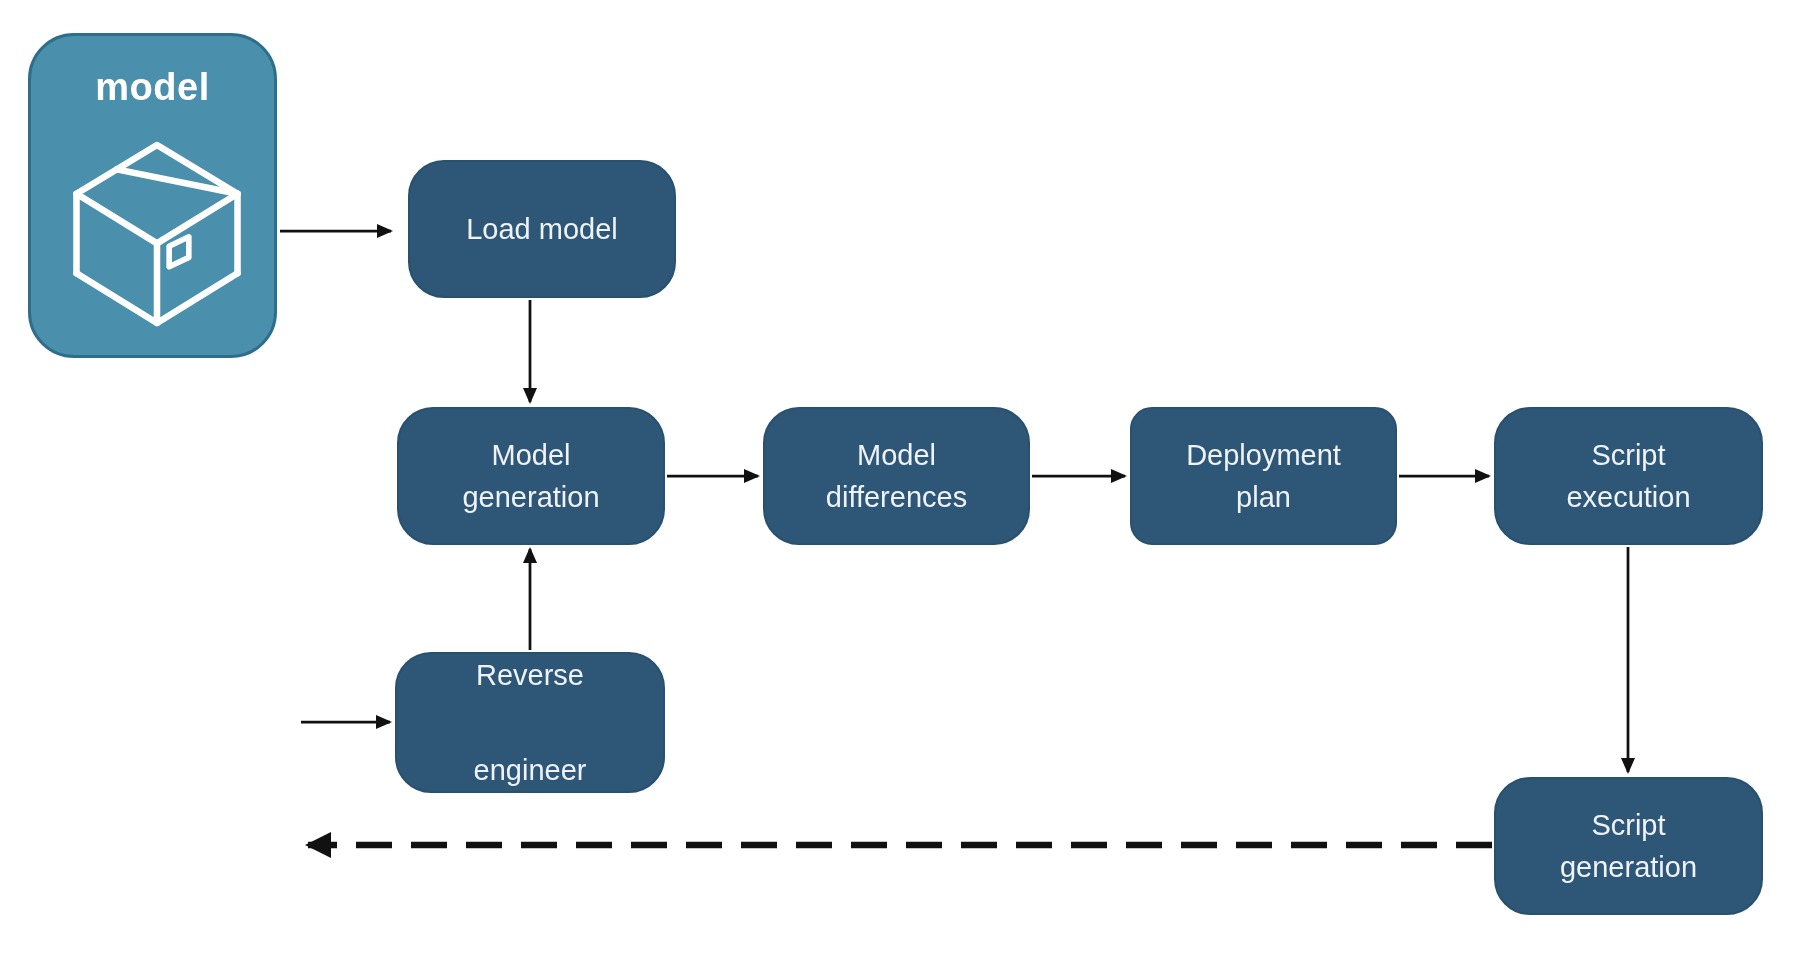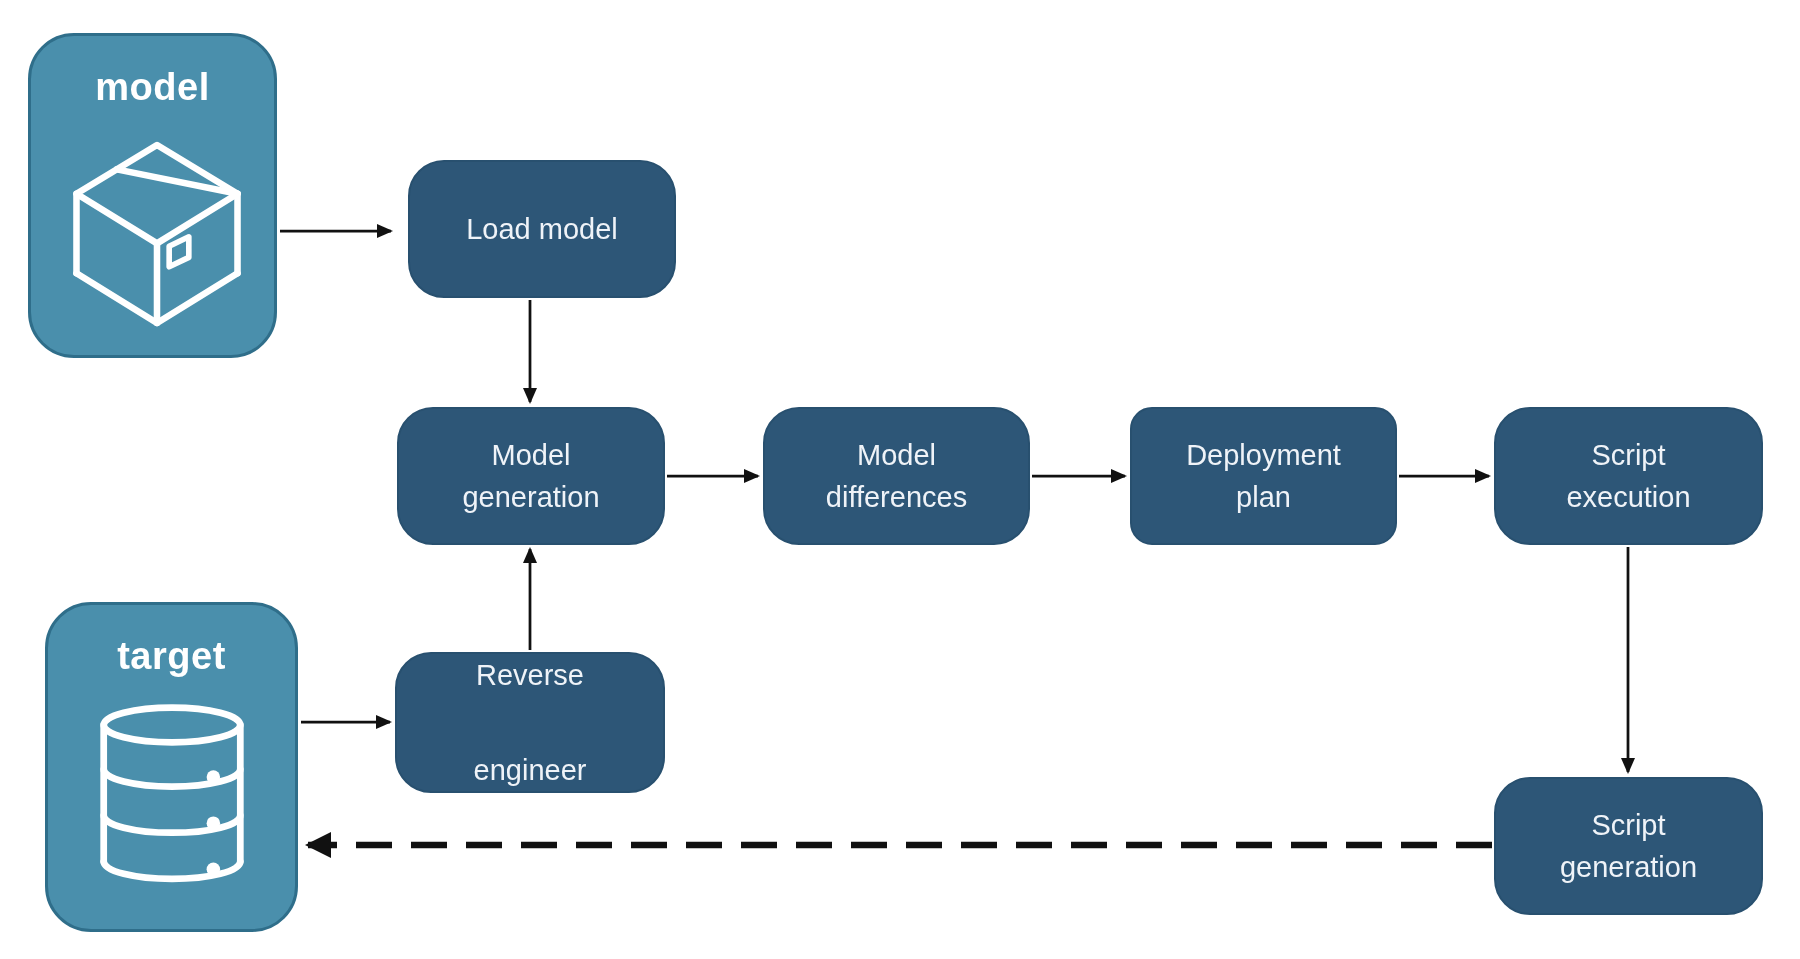--- a/index.html
+++ b/index.html
@@ -154,36 +154,20 @@
         <line class="icon-stroke" x1="8" y1="60" x2="8" y2="145"></line>
         <line class="icon-stroke" x1="94" y1="113" x2="94" y2="198"></line>
         <line class="icon-stroke" x1="180" y1="60" x2="180" y2="145"></line>
         <polyline class="icon-stroke" points="8,145 94,198 180,145"></polyline>
         <line class="icon-stroke" x1="51" y1="34" x2="180" y2="60"></line>
         <polygon class="icon-stroke" style="stroke-width:6" points="107,116 128,106 128,128 107,138"></polygon>
       </svg>
     </div>
   </div>
 
-  <div class="endpoint pos-target">
-    <span class="endpoint-label">target</span>
-    <div class="endpoint-icon pos-target-icon">
-      <svg viewBox="0 0 158 210">
-        <ellipse class="icon-stroke" cx="79" cy="26" rx="71" ry="18"></ellipse>
-        <line class="icon-stroke" x1="8" y1="26" x2="8" y2="168"></line>
-        <line class="icon-stroke" x1="150" y1="26" x2="150" y2="168"></line>
-        <path class="icon-stroke" d="M8,168 A71,18 0 0 0 150,168"></path>
-        <path class="icon-stroke" d="M8,72 A71,18 0 0 0 150,72"></path>
-        <path class="icon-stroke" d="M8,120 A71,18 0 0 0 150,120"></path>
-        <circle class="icon-dot" cx="122" cy="80" r="7"></circle>
-        <circle class="icon-dot" cx="122" cy="128" r="7"></circle>
-        <circle class="icon-dot" cx="122" cy="176" r="7"></circle>
-      </svg>
-    </div>
-  </div>
 
   <div class="node pos-load-model">
     <span>Load model</span>
   </div>
 
   <div class="node pos-model-comparison">
     <span>Model</span>
     <span>generation</span>
   </div>
 

